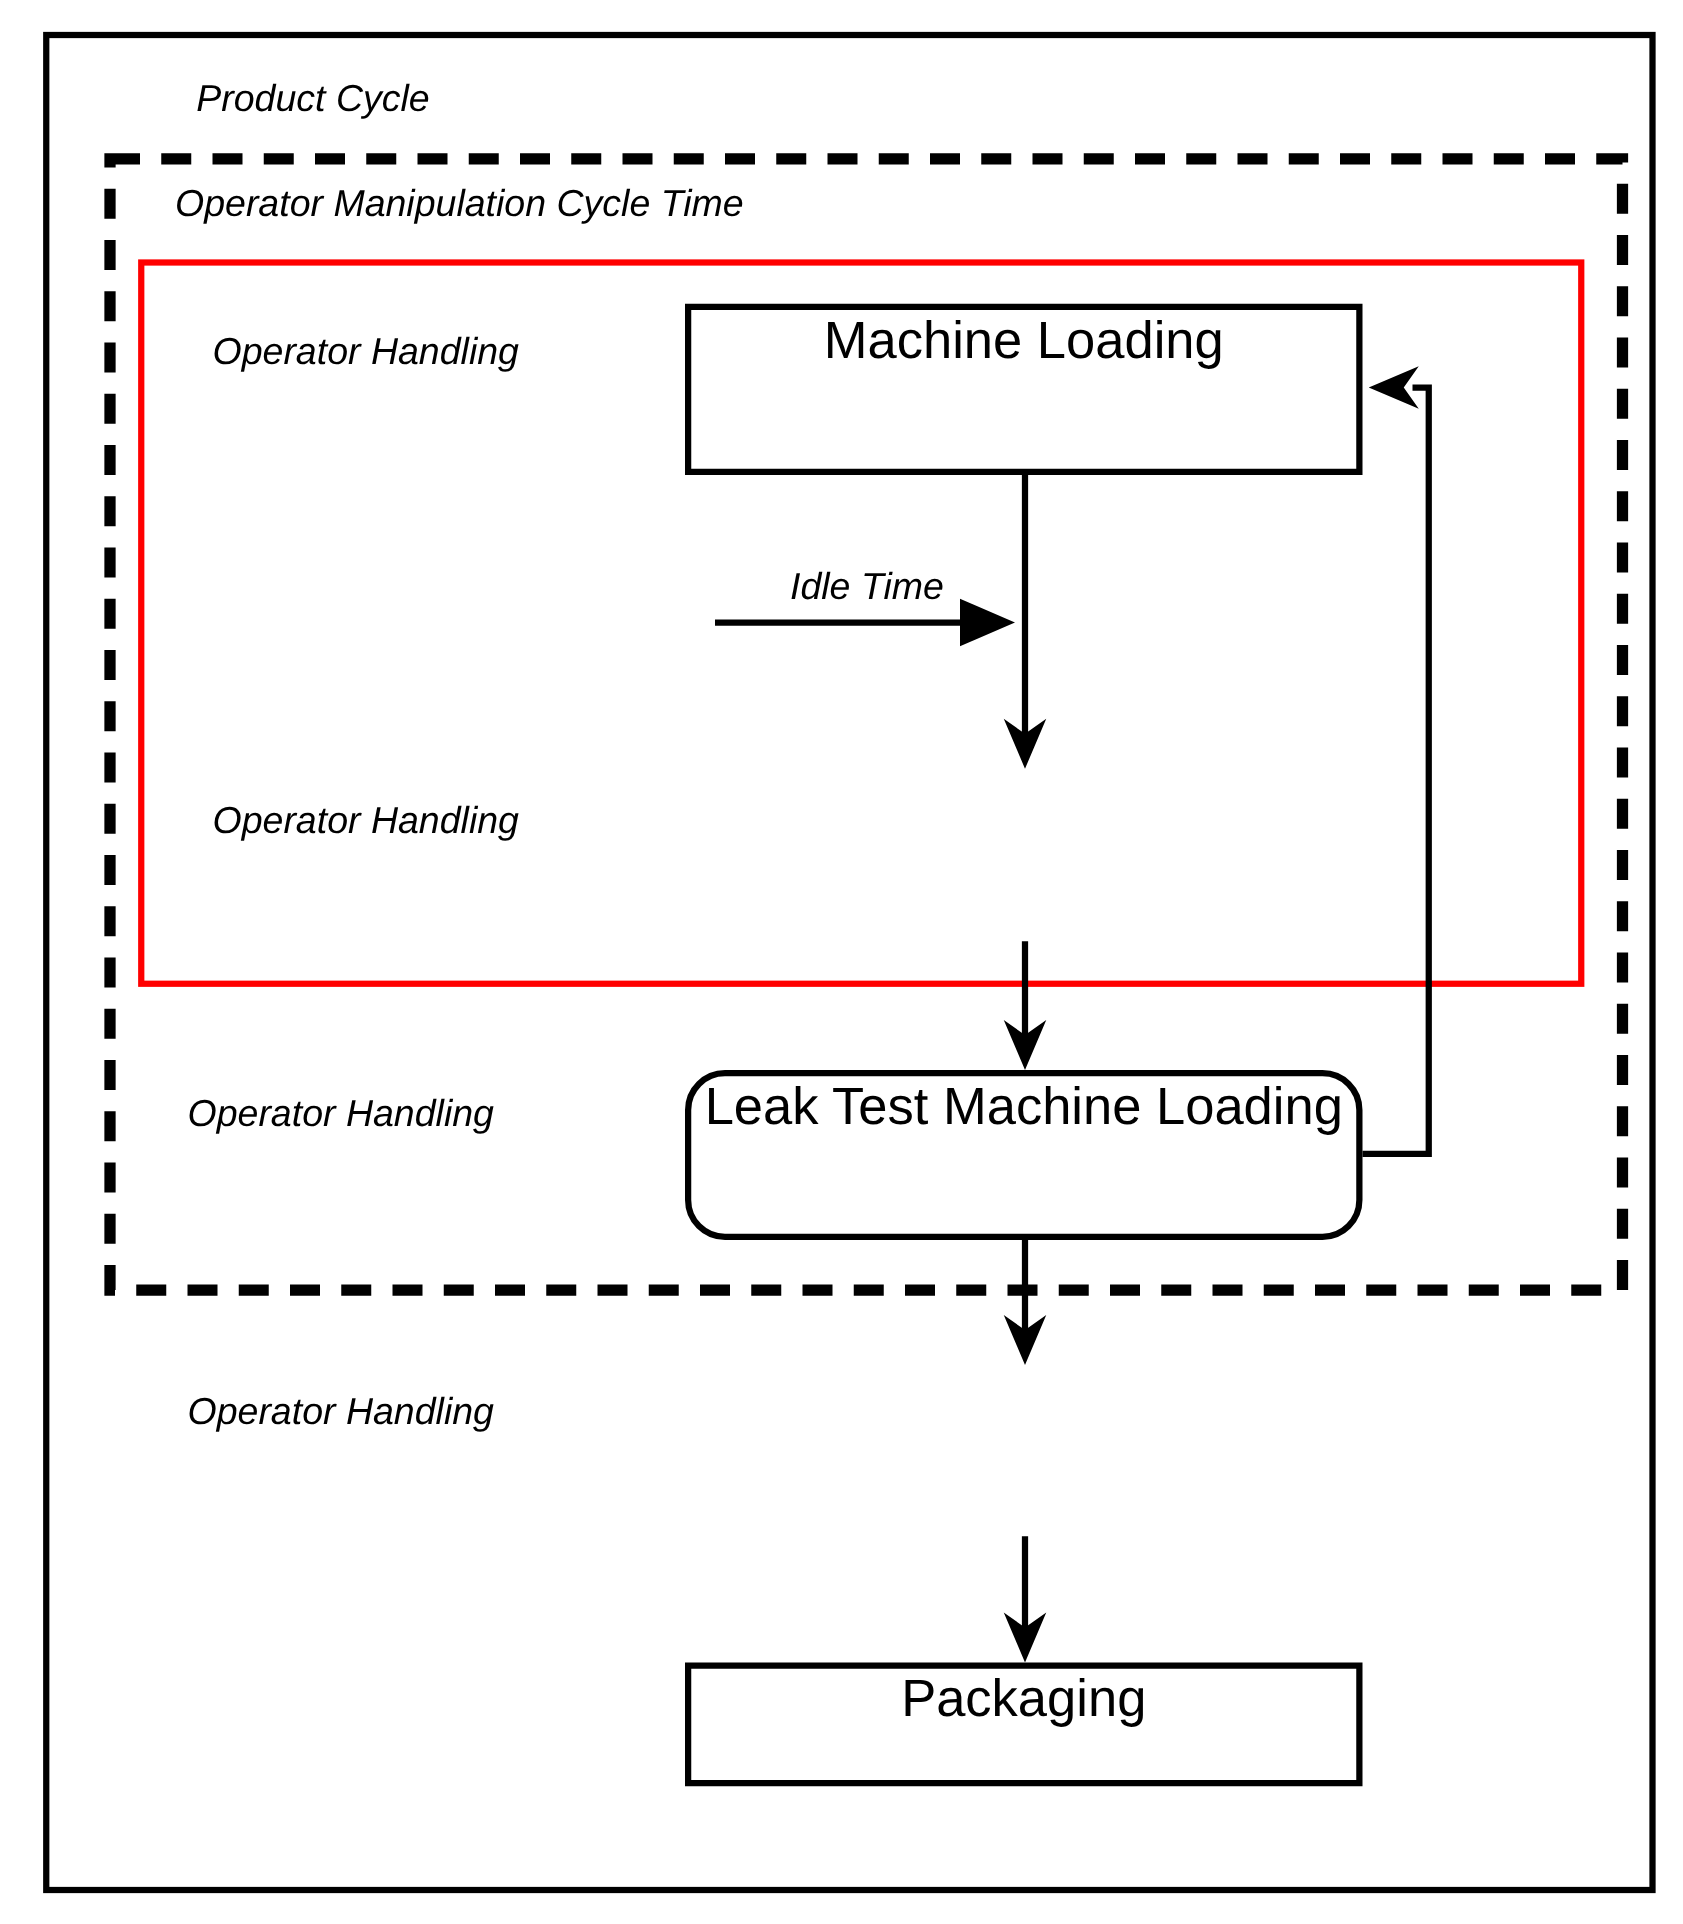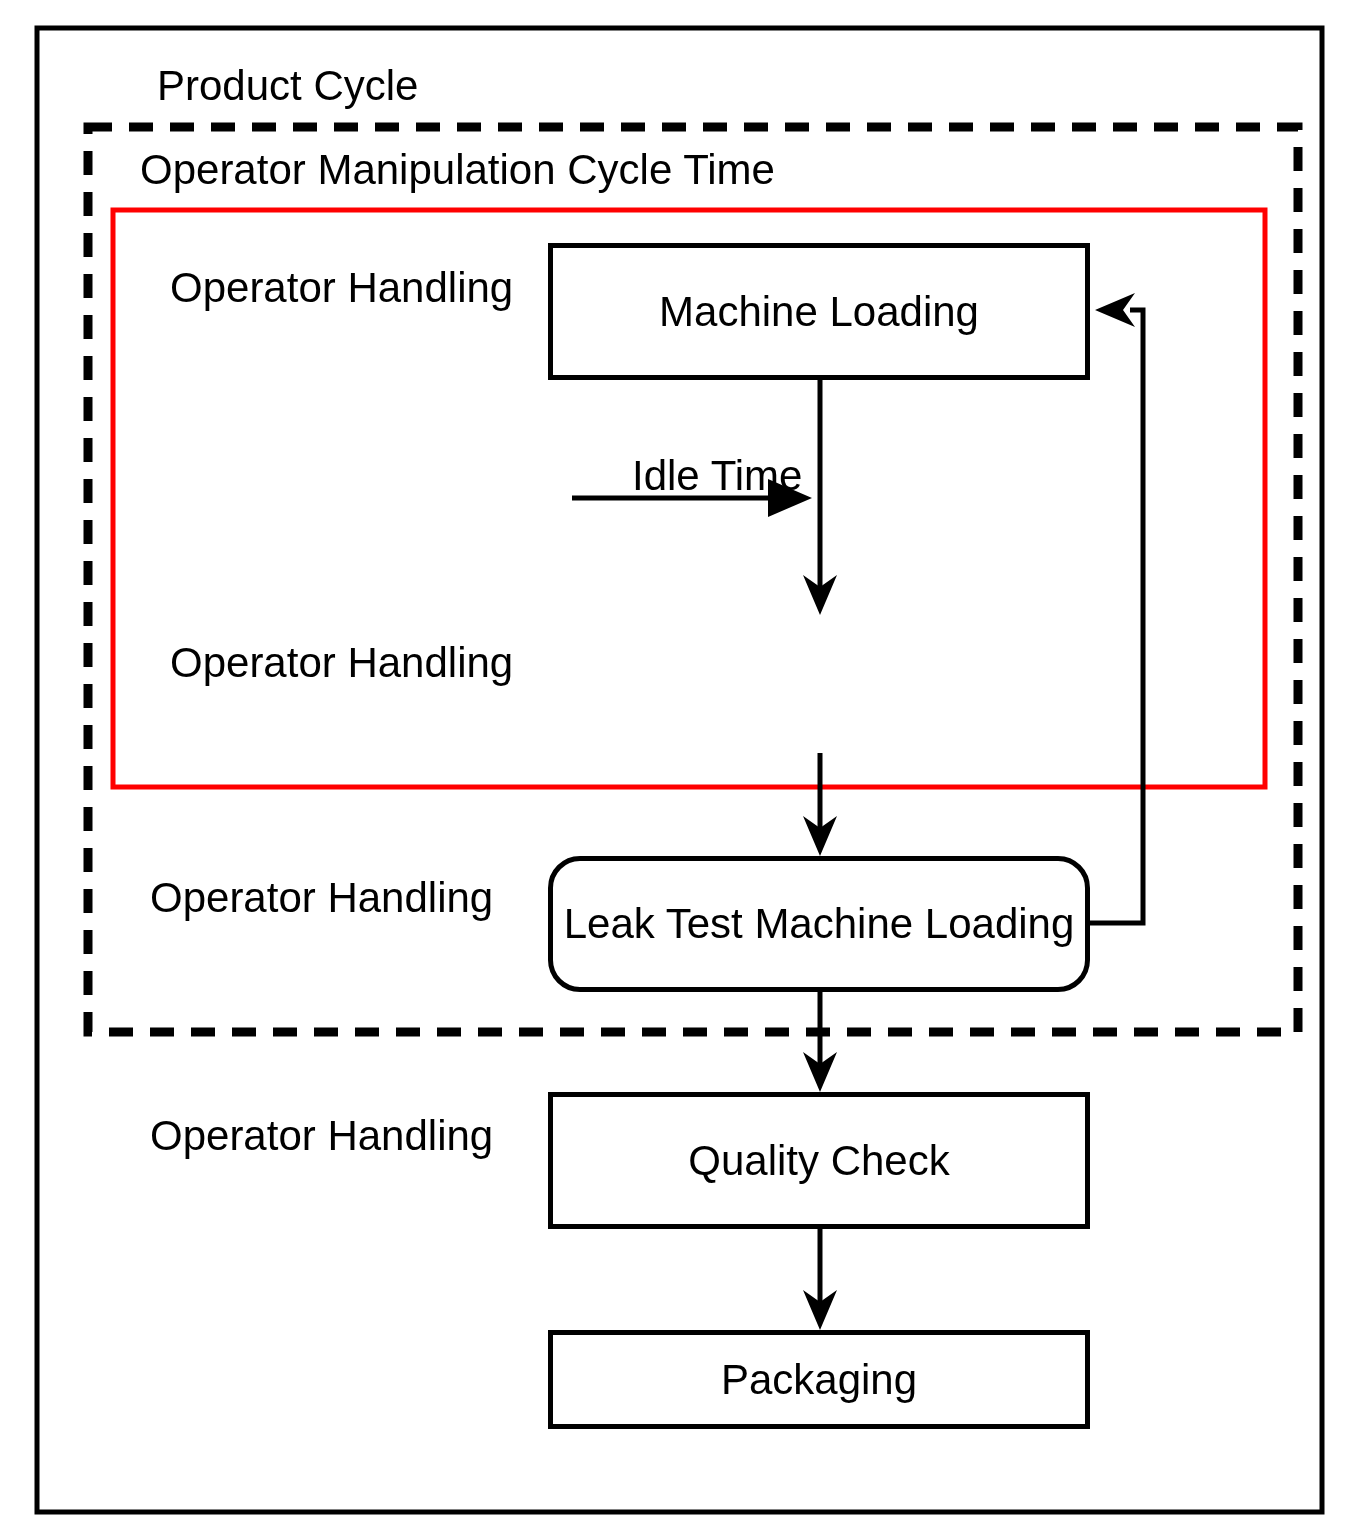--- a/index.html
+++ b/index.html
@@ -17,34 +17,34 @@
   }
   #shapes {
     position: absolute;
     left: 0;
     top: 0;
     width: 1346px;
     height: 1539px;
   }
   .lbl {
     position: absolute;
-    font-size: 42px;
+    font-size: 30px;
     line-height: 1.05;
     color: #000000;
     white-space: nowrap;
+    font-style: italic;
   }
   .node {
     position: absolute;
     left: 548px;
     width: 542px;
     box-sizing: border-box;
     border: 5px solid #000000;
     background: #ffffff;
     display: flex;
-    align-items: center;
     justify-content: center;
     font-size: 42px;
     color: #000000;
     white-space: nowrap;
   }
   .node-machine-loading       { top: 243px;  height: 137px; }
   .node-machine-unloading     { top: 615px;  height: 138px; }
   .node-leak-test             { top: 856px;  height: 136px; border-radius: 32px; }
   .node-quality-check         { top: 1092px; height: 137px; }
   .node-packaging             { top: 1330px; height: 99px; }
@@ -97,21 +97,18 @@
 
   <div class="node node-machine-loading">
     <span>Machine Loading</span>
   </div>
 
 
   <div class="node node-leak-test">
     <span>Leak Test Machine Loading</span>
   </div>
 
-  <div class="node node-quality-check">
-    <span>Quality Check</span>
-  </div>
 
   <div class="node node-packaging">
     <span>Packaging</span>
   </div>
 
 </div>
 
 </body></html>

